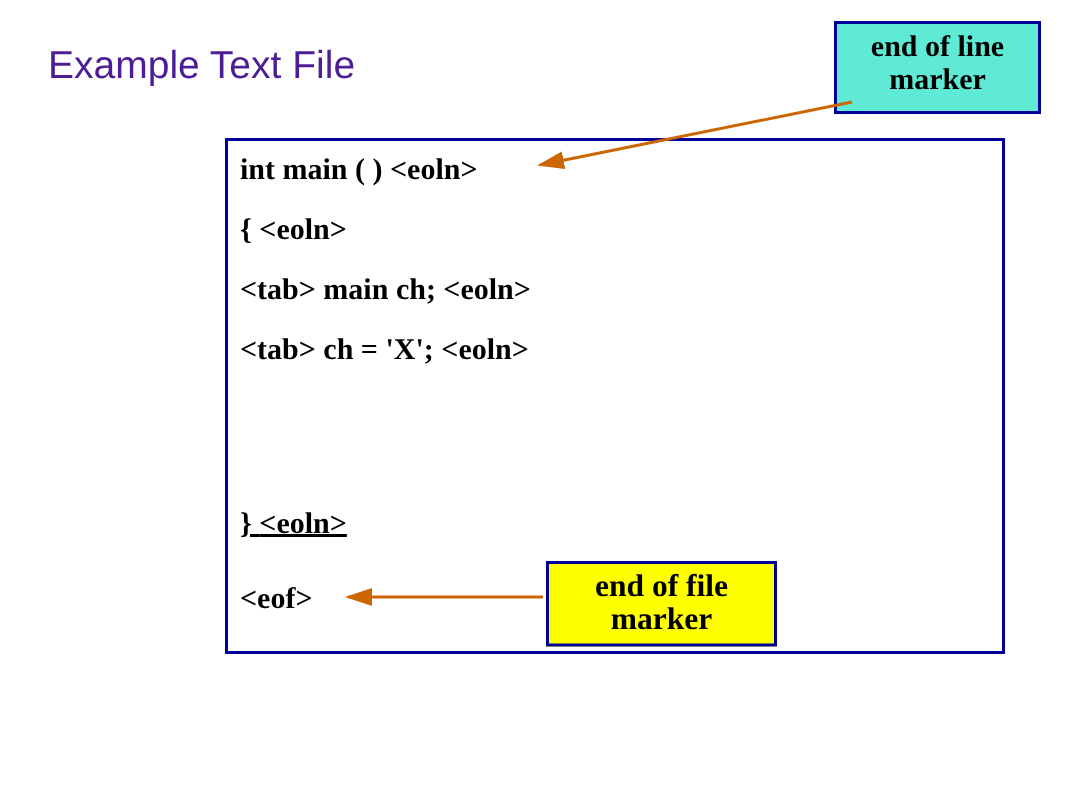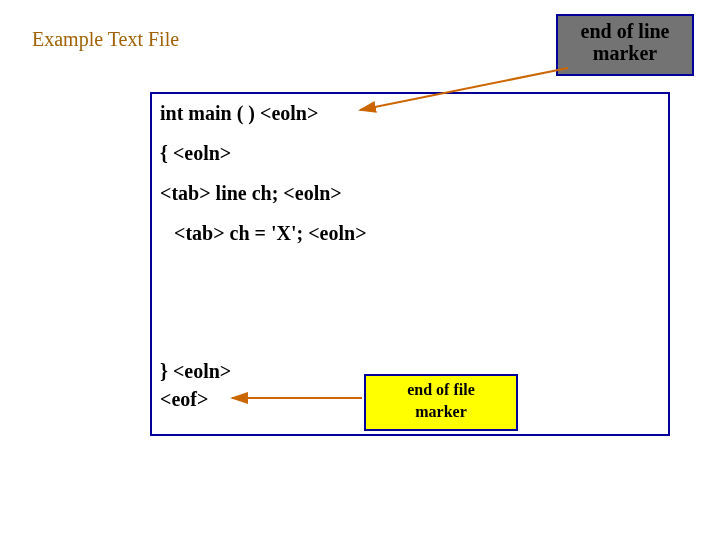--- a/index.html
+++ b/index.html
@@ -9,31 +9,31 @@
     height: 540px;
     background: #fff;
     font-family: "Times New Roman", serif;
     position: relative;
     overflow: hidden;
   }
   .title {
     position: absolute;
     left: 32px;
     top: 28px;
-    font-family: Liberation Serif, serif;
-    font-size: 20px;
-    color: #a16207;
+    font-family: Liberation Sans, sans-serif;
+    font-size: 26px;
+    color: #4c1d95;
   }
   .box-eol {
     position: absolute;
     left: 556px;
     top: 14px;
     width: 134px;
     height: 54px;
-    background: #737373;
+    background: #5eead4;
     border: 2px solid #000099;
     text-align: center;
     font-family: "Times New Roman", serif;
     font-weight: bold;
     font-size: 20px;
     line-height: 22px;
     padding-top: 4px;
   }
   .code-frame {
     position: absolute;
@@ -55,21 +55,21 @@
   .box-eof {
     position: absolute;
     left: 212px;
     top: 280px;
     width: 150px;
     height: 50px;
     background: #ffff00;
     border: 2px solid #000099;
     text-align: center;
     font-weight: bold;
-    font-size: 16px;
+    font-size: 21px;
     line-height: 22px;
     padding-top: 3px;
   }
   svg.arrows {
     position: absolute;
     left: 0; top: 0;
     pointer-events: none;
   }
 </style>
 </head>
@@ -86,30 +86,30 @@
 
   <div class="row" style="top:8px;">
     <span>int main ( )  </span><span class="tag">&lt;eoln&gt;</span>
   </div>
 
   <div class="row" style="top:48px;">
     <span>{ </span><span class="tag">&lt;eoln&gt;</span>
   </div>
 
   <div class="row" style="top:88px;">
-    <span class="tag">&lt;tab&gt;</span><span> line ch;  </span><span class="tag">&lt;eoln&gt;</span>
+    <span class="tag">&lt;tab&gt;</span><span> main ch;  </span><span class="tag">&lt;eoln&gt;</span>
   </div>
 
-  <div class="row" style="top:128px;margin-left:14px;">
+  <div class="row" style="top:128px;">
     <span class="tag">&lt;tab&gt;</span><span> ch = 'X';  </span><span class="tag">&lt;eoln&gt;</span>
   </div>
 
 
 
-  <div class="row" style="top:266px;">
+  <div class="row" style="top:244px;text-decoration:underline;">
     <span>} </span><span class="tag">&lt;eoln&gt;</span>
   </div>
 
   <div class="row" style="top:294px;">
     <span class="tag">&lt;eof&gt;</span>
   </div>
 
   <div class="box-eof">
     <div>end of file</div>
     <div>marker</div>

